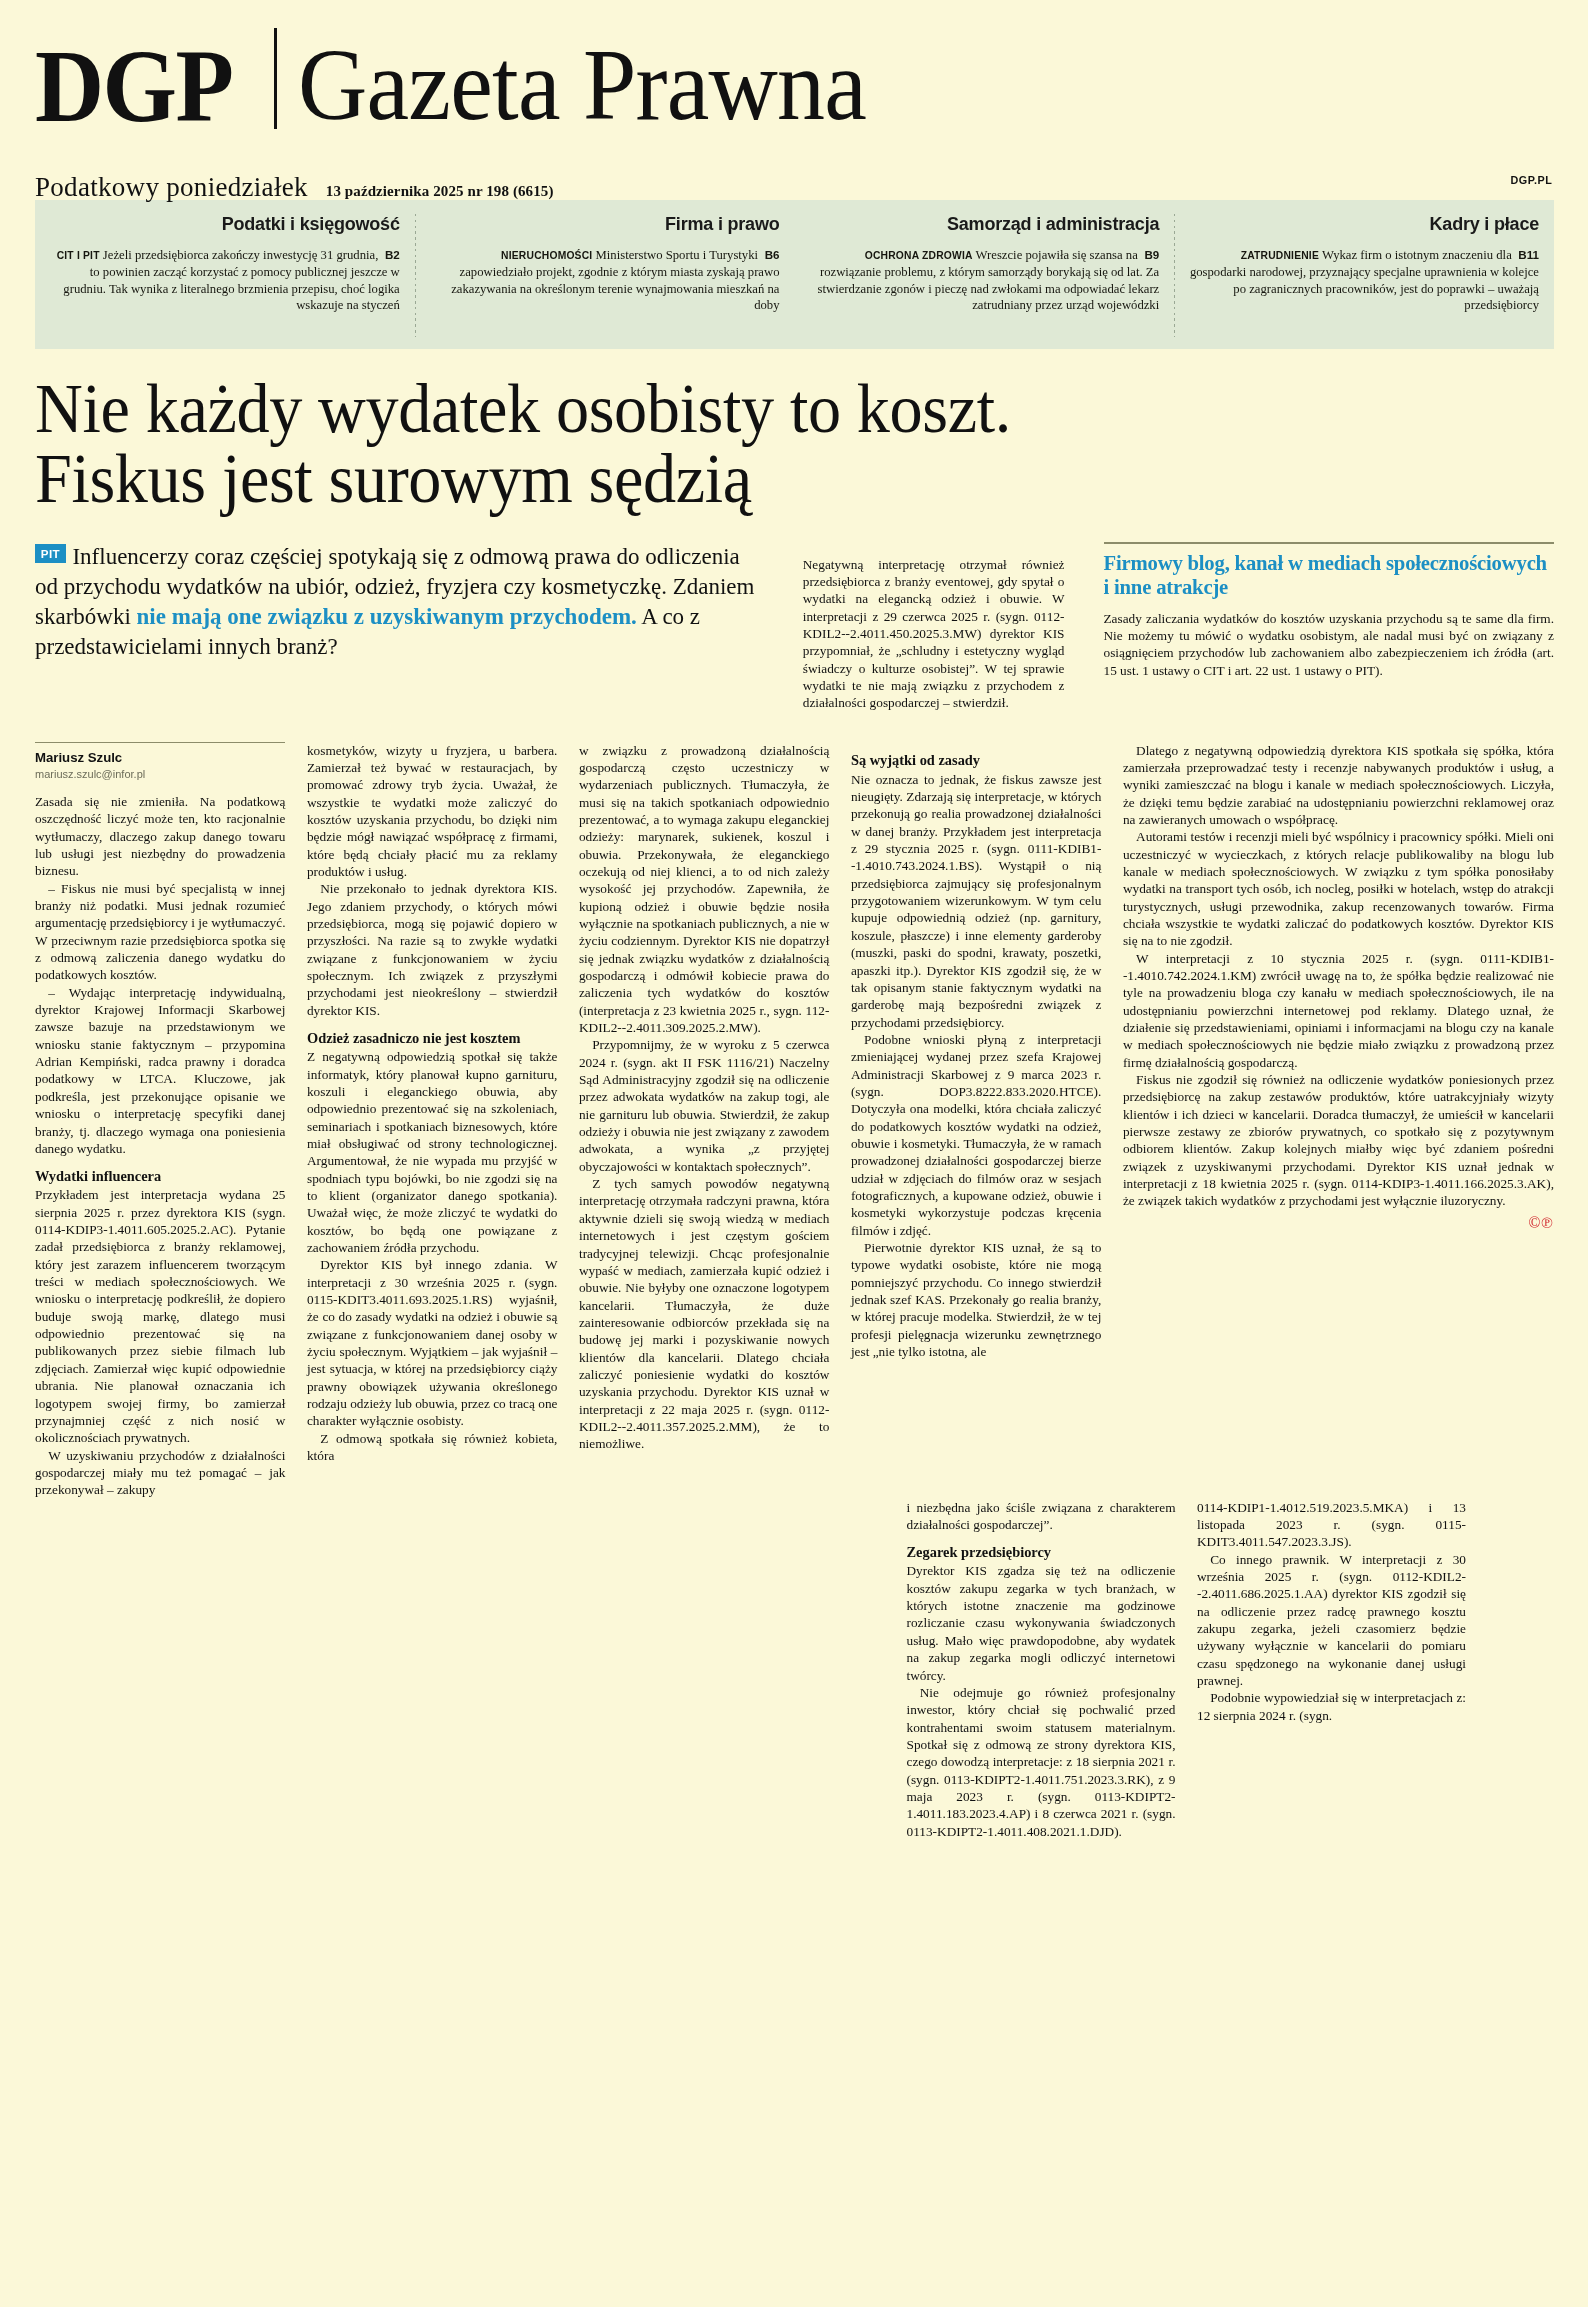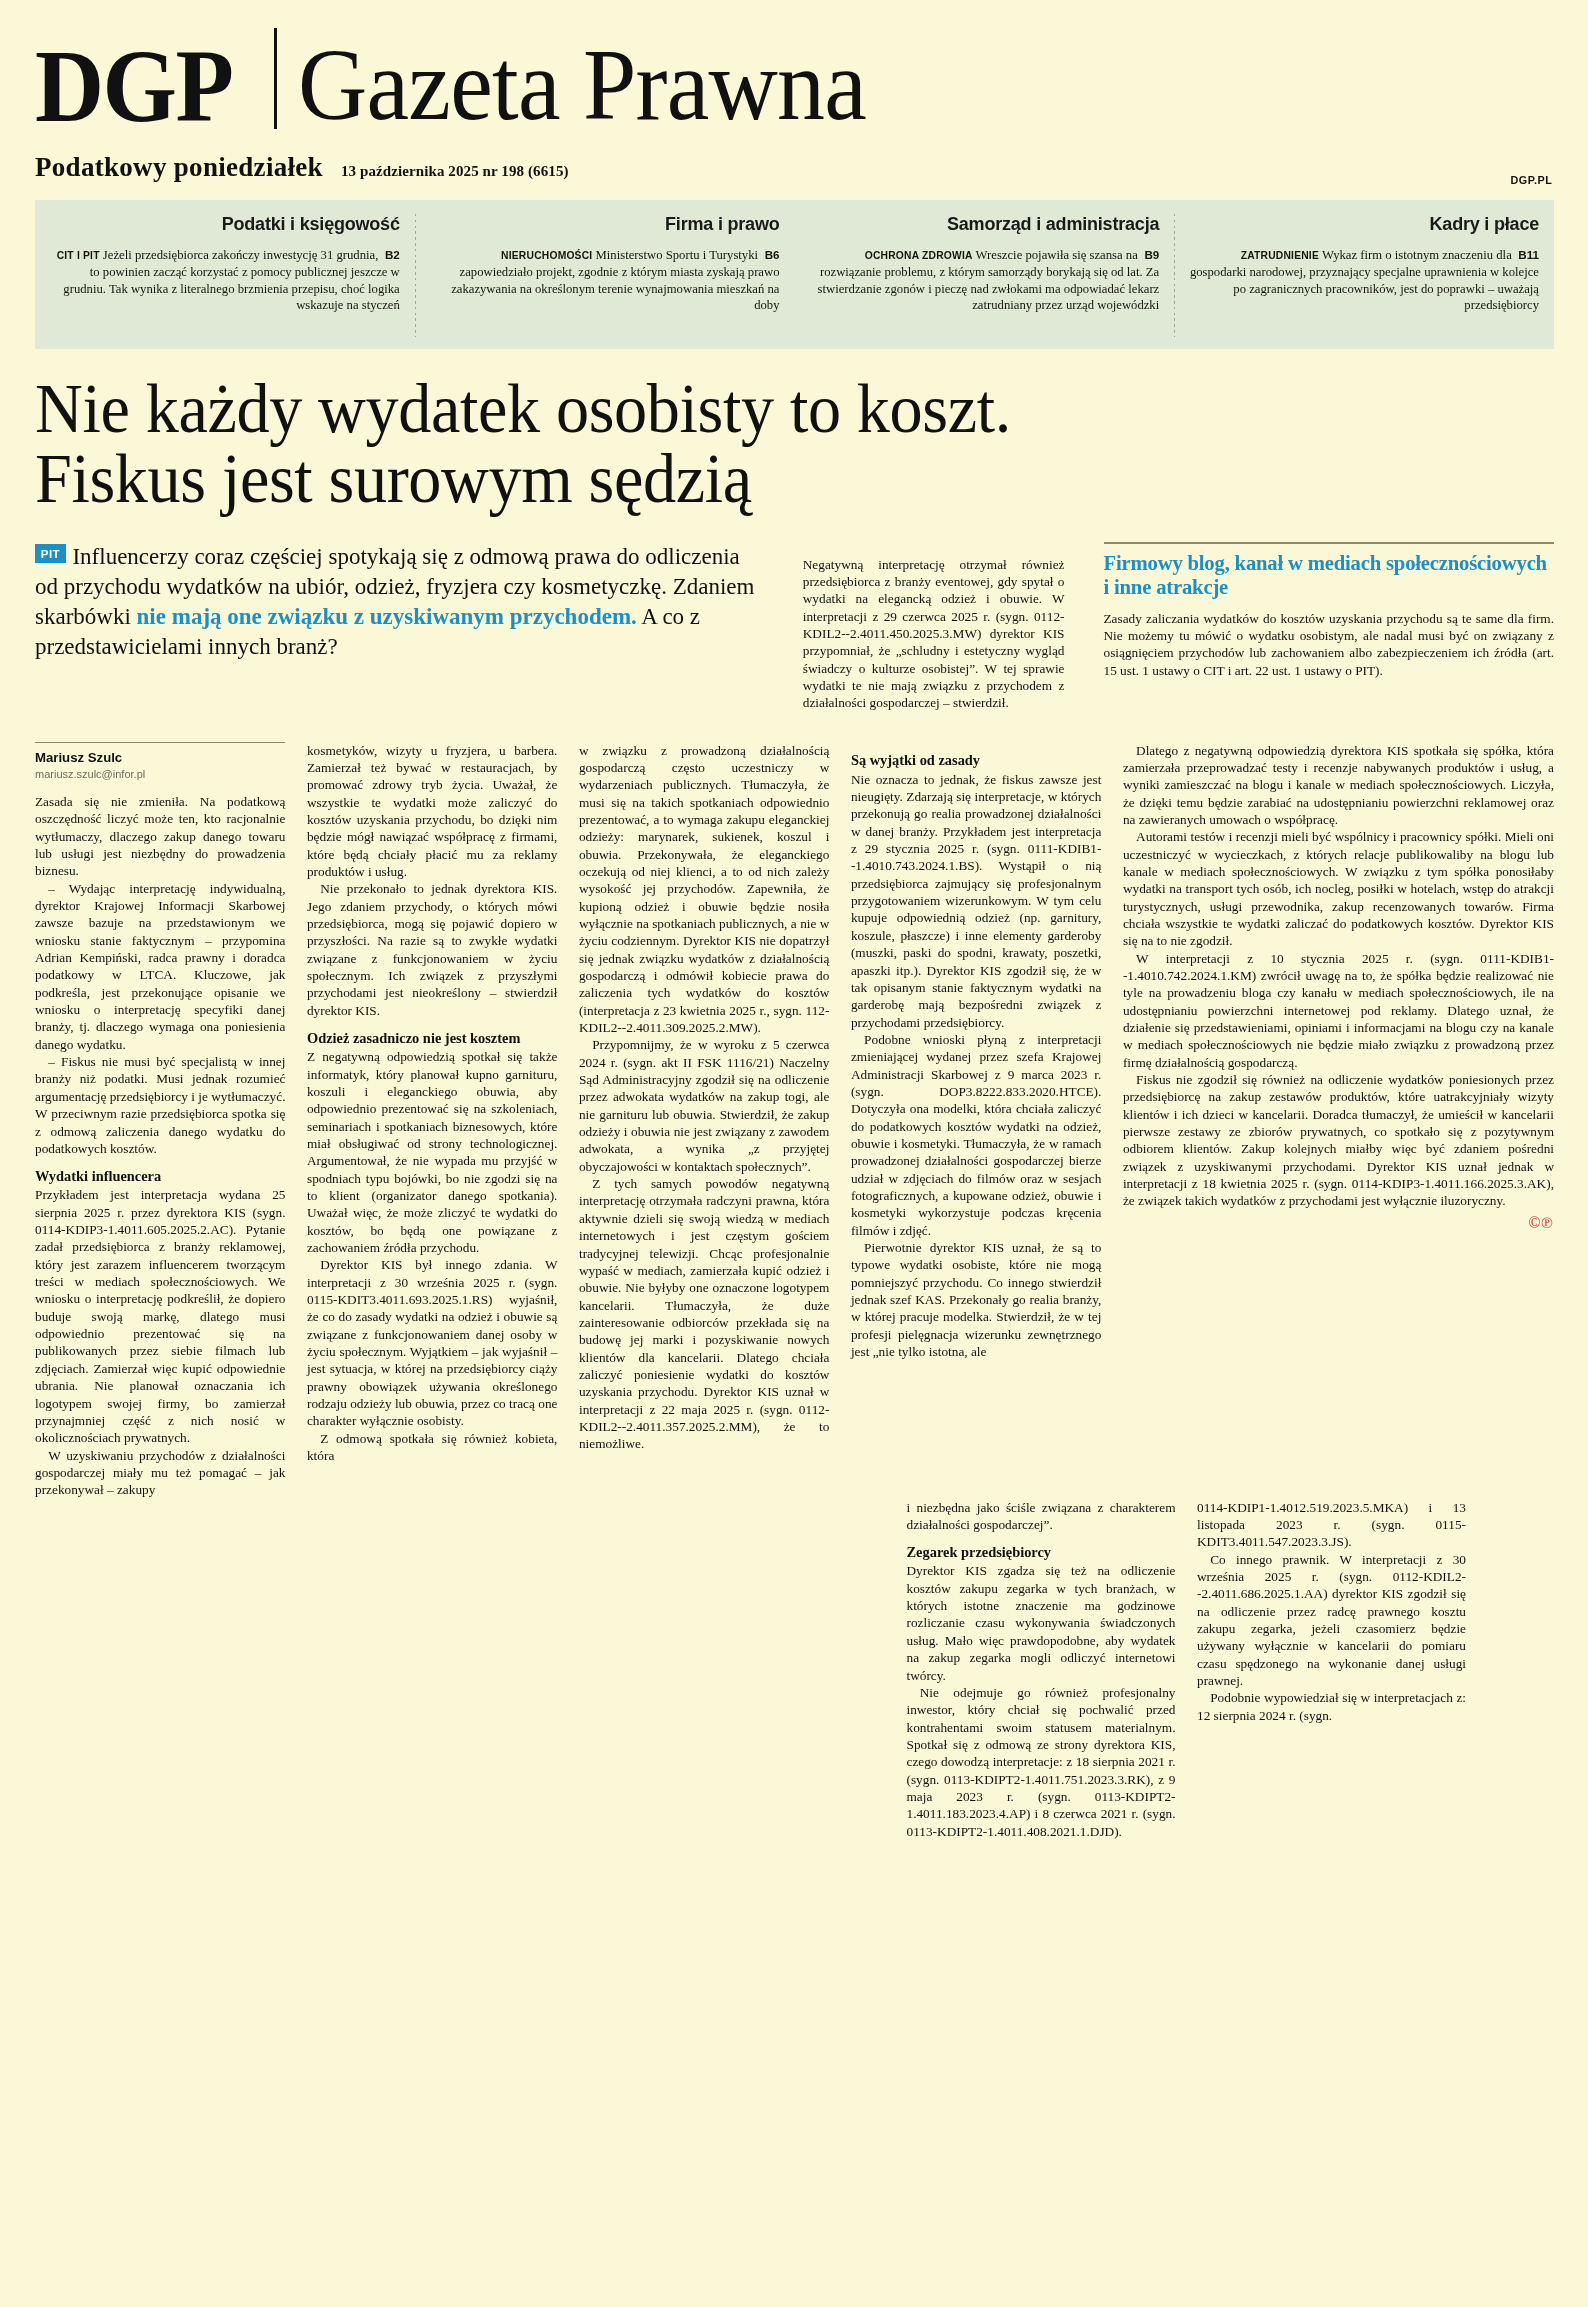--- a/index.html
+++ b/index.html
@@ -24,21 +24,21 @@
   .gazeta{
     font-family:"Liberation Serif", serif;
     font-weight:400;font-size:101px;line-height:.95;
     letter-spacing:-0.8px;
     transform:scaleX(.95);transform-origin:left bottom;
   }
 
   
   .datebar{display:flex;align-items:baseline;margin-top:18px;height:38px;position:relative;}
   .kicker{
-    font-weight:700;font-size:27px;letter-spacing:0.3px;
+    font-weight:400;font-size:27px;letter-spacing:0.3px;margin-top:20px;
   }
   .dateline{
     font-weight:700;font-size:15px;margin-left:18px;letter-spacing:0.1px;
   }
   .dgp-pl{
     position:absolute;right:1.7px;bottom:3.3px;
     font-family:"Liberation Sans", sans-serif;
     font-weight:700;font-size:10.8px;letter-spacing:0.5px;
   }
 
@@ -207,22 +207,22 @@
 
   </div>
 
   <div class="bodygrid">
 
     <div class="bcol">
       <div class="byline-rule"></div>
       <div class="author">Mariusz Szulc</div>
       <div class="email">mariusz.szulc@infor.pl</div>
       <p class="noind">Zasada się nie zmieniła. Na podatkową oszczędność liczyć może ten, kto racjonalnie wytłumaczy, dlaczego zakup danego towaru lub usługi jest niezbędny do prowadzenia biznesu.</p>
+      <p>– Fiskus nie musi być specjalistą w innej branży niż podatki. Musi jednak rozumieć argumentację przedsiębiorcy i je wytłumaczyć. W przeciwnym razie przedsiębiorca spotka się z odmową zaliczenia danego wydatku do podatkowych kosztów.</p>
       <p>– Wydając interpretację indywidualną, dyrektor Krajowej Informacji Skarbowej zawsze bazuje na przedstawionym we wniosku stanie faktycznym – przypomina Adrian Kempiński, radca prawny i doradca podatkowy w LTCA. Kluczowe, jak podkreśla, jest przekonujące opisanie we wniosku o interpretację specyfiki danej branży, tj. dlaczego wymaga ona poniesienia danego wydatku.</p>
-      <p>– Fiskus nie musi być specjalistą w innej branży niż podatki. Musi jednak rozumieć argumentację przedsiębiorcy i je wytłumaczyć. W przeciwnym razie przedsiębiorca spotka się z odmową zaliczenia danego wydatku do podatkowych kosztów.</p>
       <h4>Wydatki influencera</h4>
       <p class="noind">Przykładem jest interpretacja wydana 25 sierpnia 2025 r. przez dyrektora KIS (sygn. 0114-KDIP3-1.4011.605.2025.2.AC). Pytanie zadał przedsiębiorca z branży reklamowej, który jest zarazem influencerem tworzącym treści w mediach społecznościowych. We wniosku o interpretację podkreślił, że dopiero buduje swoją markę, dlatego musi odpowiednio prezentować się na publikowanych przez siebie filmach lub zdjęciach. Zamierzał więc kupić odpowiednie ubrania. Nie planował oznaczania ich logotypem swojej firmy, bo zamierzał przynajmniej część z nich nosić w okolicznościach prywatnych.</p>
       <p>W uzyskiwaniu przychodów z działalności gospodarczej miały mu też pomagać – jak przekonywał – zakupy</p>
     </div>
 
     <div class="bcol">
       <p class="noind">kosmetyków, wizyty u fryzjera, u barbera. Zamierzał też bywać w restauracjach, by promować zdrowy tryb życia. Uważał, że wszystkie te wydatki może zaliczyć do kosztów uzyskania przychodu, bo dzięki nim będzie mógł nawiązać współpracę z firmami, które będą chciały płacić mu za reklamy produktów i usług.</p>
       <p>Nie przekonało to jednak dyrektora KIS. Jego zdaniem przychody, o których mówi przedsiębiorca, mogą się pojawić dopiero w przyszłości. Na razie są to zwykłe wydatki związane z funkcjonowaniem w życiu społecznym. Ich związek z przyszłymi przychodami jest nieokreślony – stwierdził dyrektor KIS.</p>
       <h4>Odzież zasadniczo nie jest kosztem</h4>
       <p class="noind">Z negatywną odpowiedzią spotkał się także informatyk, który planował kupno garnituru, koszuli i eleganckiego obuwia, aby odpowiednio prezentować się na szkoleniach, seminariach i spotkaniach biznesowych, które miał obsługiwać od strony technologicznej. Argumentował, że nie wypada mu przyjść w spodniach typu bojówki, bo nie zgodzi się na to klient (organizator danego spotkania). Uważał więc, że może zliczyć te wydatki do kosztów, bo będą one powiązane z zachowaniem źródła przychodu.</p>

